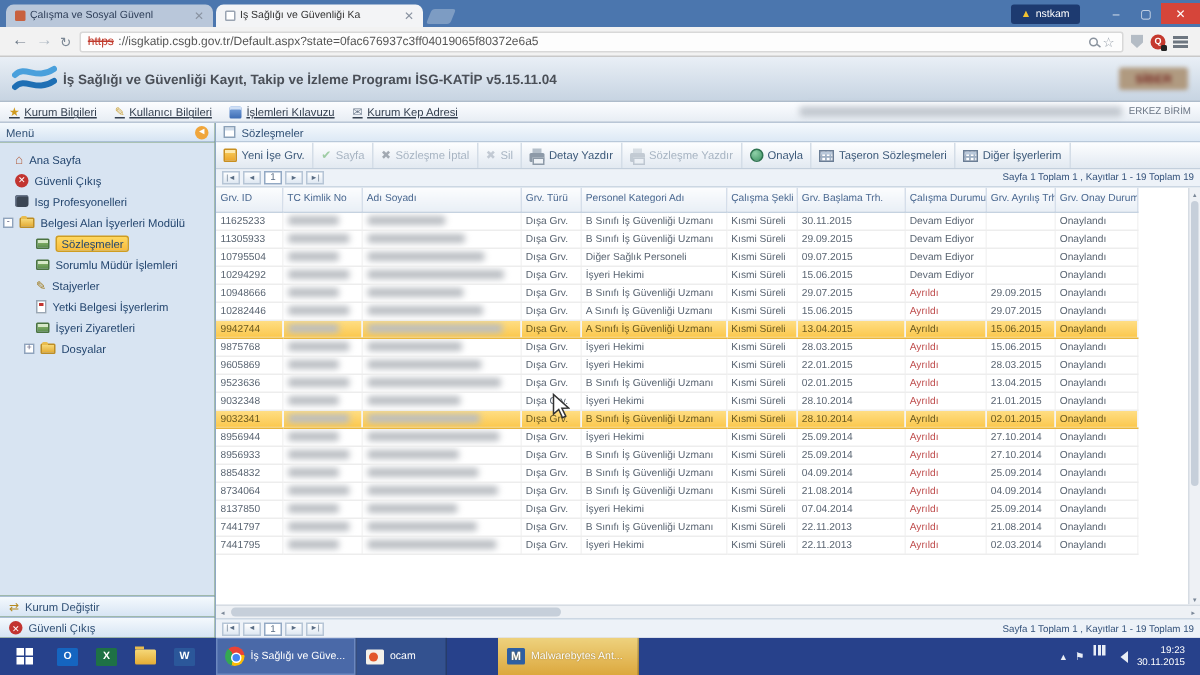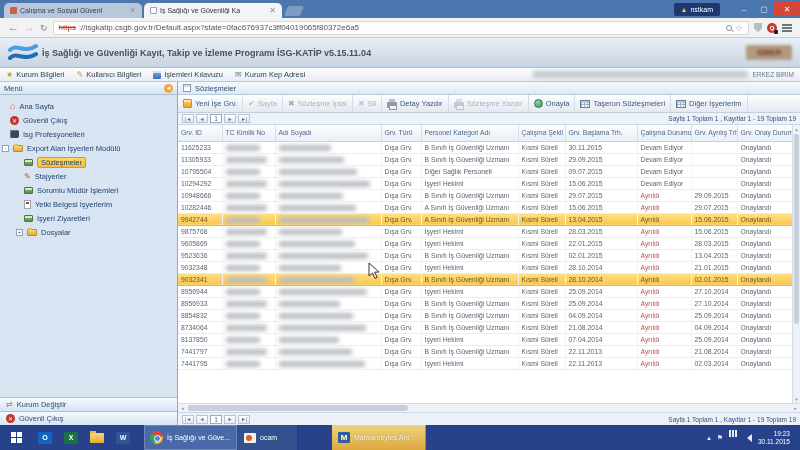--- a/index.html
+++ b/index.html
@@ -38,28 +38,28 @@
   .redq { width:10px; height:10px; background:#c5392e; border-radius:50%; color:#fff; font-size:6px; font-weight:bold; display:flex; align-items:center; justify-content:center; position:relative; }
   .redq::after { content:""; position:absolute; width:4px; height:4px; background:#222; right:-1px; bottom:-1px; border-radius:1px; }
   .hamb { width:10px; height:2px; background:#6d7680; box-shadow:0 3px 0 #6d7680, 0 6px 0 #6d7680; margin-bottom:6px; }
 
   
   .appheader { height:30px; background:linear-gradient(#e9eff6,#c7d4e2); border-bottom:1px solid #aebccb; display:flex; align-items:center; padding:0 8px; gap:4px; }
   .app-title { font-size:9px; font-weight:bold; color:#4a4f57; }
   .siber-badge { margin-left:auto; width:46px; height:15px; background:#b09a80; border-radius:2px; color:#7a3028; font-size:8px; font-weight:bold; display:flex; align-items:center; justify-content:center; filter:blur(1.5px); }
 
   .appmenubar { height:14px; background:linear-gradient(#fcfdff,#e7edf4); border-bottom:1px solid #b9c6d6; display:flex; align-items:center; padding:0 6px; gap:12px; font-size:7.5px; color:#333f4f; }
-  .mitem { display:flex; align-items:center; gap:3px; }
+  .mitem { display:flex; align-items:center; gap:3px;text-decoration:underline; }
   .mb-right { margin-left:auto; display:flex; align-items:center; gap:4px; }
   .redact-long { width:215px; height:7px; background:#c2c8cf; border-radius:2px; filter:blur(2px); }
   .unit-label { font-size:6.5px; color:#6b7685; }
 
   
   .main { height:343px; display:flex; }
-  .sidebar { width:178px; background:#4d7c0f; border-right:1px solid #8fa8c4; display:flex; flex-direction:column; }
+  .sidebar { width:144px; background:#4d7c0f; border-right:1px solid #8fa8c4; display:flex; flex-direction:column; }
   .side-head { height:13px; background:linear-gradient(#f4f9fd,#d6e4f3); border-bottom:1px solid #aabfd6; display:flex; align-items:center; justify-content:space-between; padding:0 4px; font-size:7.5px; color:#2f4f74; }
   .collapse-ic { width:9px; height:9px; background:#f0a63c; border-radius:50%; color:#fff; font-size:6px; display:flex; align-items:center; justify-content:center; }
   .side-tree { flex:1; background:#d8e4f2; padding-top:4px; overflow:hidden; }
   .titem { height:14px; display:flex; align-items:center; gap:4px; padding-left:10px; font-size:7.5px; color:#23456e; white-space:nowrap; }
   .titem.lvl1 { padding-left:24px; }
   .knob { width:7px; height:7px; border:1px solid #8fa3bd; background:#fff; font-size:6px; line-height:5px; text-align:center; color:#557; margin-left:-8px; flex:none; }
   .tlabel.sel { background:linear-gradient(#ffd861,#f8bc3c); border:1px solid #cf9d22; border-radius:2px; padding:0 3px; }
   .side-foot { }
   .fitem { height:14px; background:linear-gradient(#f4f9fd,#d6e4f3); border-top:1px solid #aabfd6; display:flex; align-items:center; gap:4px; padding-left:6px; font-size:7.5px; color:#2f4f74; }
 
@@ -250,33 +250,33 @@
           <span class="si ic-logout"></span>
           <span class="tlabel">Güvenli Çıkış</span>
         </div>
         <div class="titem lvl0">
           <span class="si ic-people"></span>
           <span class="tlabel">Isg Profesyonelleri</span>
         </div>
         <div class="titem lvl0">
           <span class="knob">-</span>
           <span class="si ic-folder"></span>
-          <span class="tlabel">Export Alan İşyerleri Modülü</span>
+          <span class="tlabel">Belgesi Alan İşyerleri Modülü</span>
         </div>
         <div class="titem lvl1">
           <span class="si ic-book"></span>
           <span class="tlabel sel">Sözleşmeler</span>
         </div>
         <div class="titem lvl1">
+          <span class="si ic-book"></span>
+          <span class="tlabel">Sorumlu Müdür İşlemleri</span>
+        </div>
+        <div class="titem lvl1">
           <span class="si ic-pencil"></span>
           <span class="tlabel">Stajyerler</span>
-        </div>
-        <div class="titem lvl1">
-          <span class="si ic-book"></span>
-          <span class="tlabel">Sorumlu Müdür İşlemleri</span>
         </div>
         <div class="titem lvl1">
           <span class="si ic-doc"></span>
           <span class="tlabel">Yetki Belgesi İşyerlerim</span>
         </div>
         <div class="titem lvl1">
           <span class="si ic-book"></span>
           <span class="tlabel">İşyeri Ziyaretleri</span>
         </div>
         <div class="titem lvl1">

